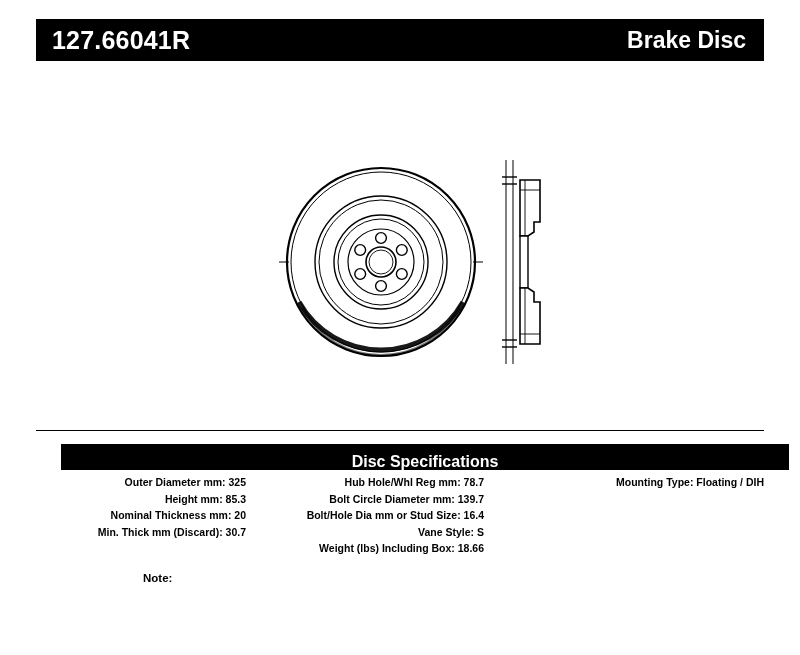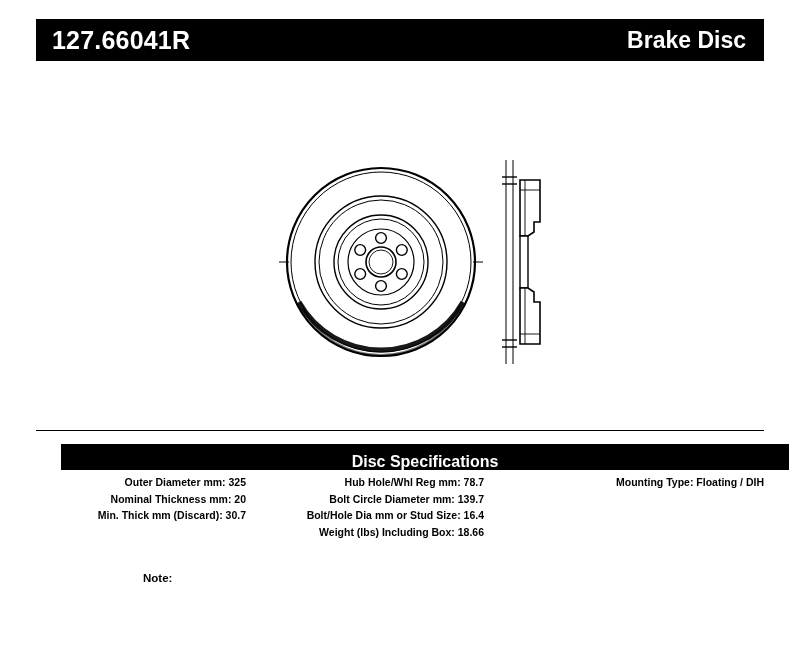--- a/index.html
+++ b/index.html
@@ -202,28 +202,30 @@
 
   <div class="hairline"></div>
 
   <div class="specs-bar">
     <div class="specs-title">Disc Specifications</div>
   </div>
 
   <div class="specs-body">
     <div class="col col-left">
       <div class="spec-line">Outer Diameter mm: 325</div>
+      <div class="spec-line">Height mm: 85.3</div>
       <div class="spec-line">Nominal Thickness mm: 20</div>
       <div class="spec-line">Min. Thick mm (Discard): 30.7</div>
     </div>
 
     <div class="col col-mid">
       <div class="spec-line">Hub Hole/Whl Reg mm: 78.7</div>
       <div class="spec-line">Bolt Circle Diameter mm: 139.7</div>
       <div class="spec-line">Bolt/Hole Dia mm or Stud Size: 16.4</div>
+      <div class="spec-line">Vane Style: S</div>
       <div class="spec-line">Weight (lbs) Including Box: 18.66</div>
     </div>
 
     <div class="col col-right">
       <div class="spec-line">Mounting Type: Floating / DIH</div>
     </div>
   </div>
 
   <div class="note">
     <span>Note:</span>

